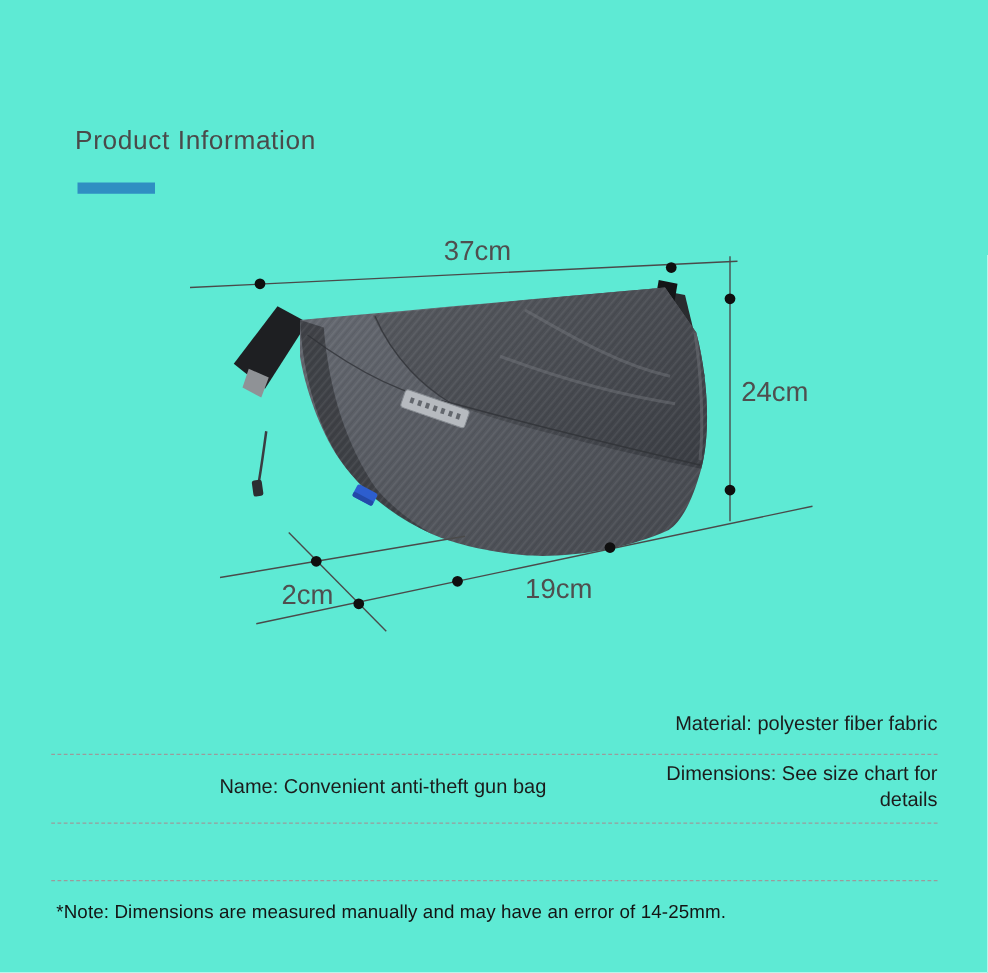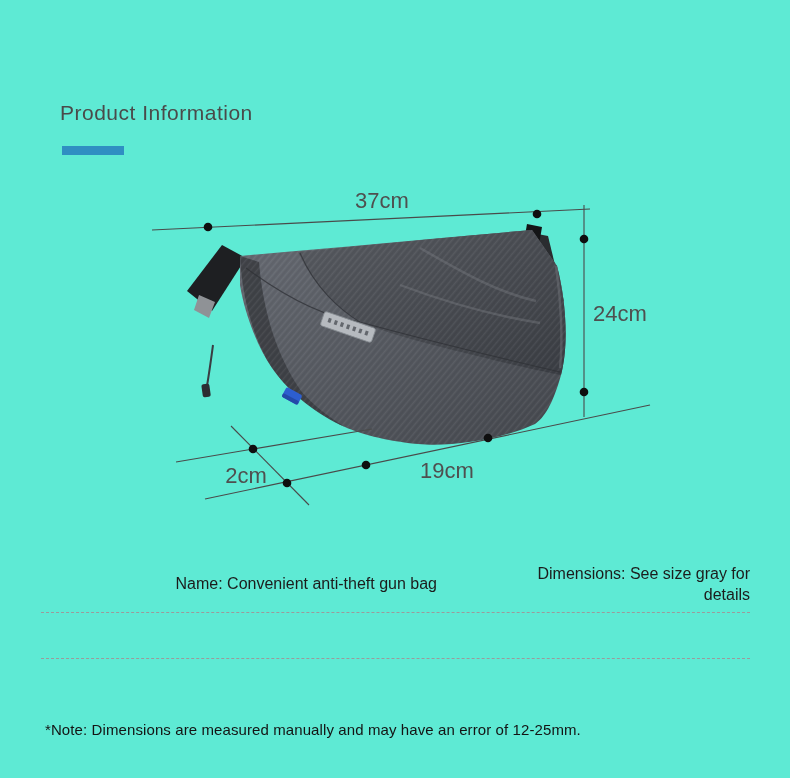--- a/index.html
+++ b/index.html
@@ -170,25 +170,33 @@
       <text class="dim-label" x="382" y="208" text-anchor="middle">37cm</text>
       <text class="dim-label" x="593" y="321" text-anchor="start">24cm</text>
       <text class="dim-label" x="447" y="478" text-anchor="middle">19cm</text>
       <text class="dim-label" x="246" y="483" text-anchor="middle">2cm</text>
     </g>
   </svg>
 
   <div class="specs">
     <div class="spec-row">
       <div class="cell cell-left">
+        <span></span>
+      </div>
+      <div class="cell cell-right">
+        <span>Material: polyester fiber fabric</span>
+      </div>
+    </div>
+    <div class="spec-row">
+      <div class="cell cell-left">
         <span>Name: Convenient anti-theft gun bag</span>
       </div>
       <div class="cell cell-right">
-        <span>Dimensions: See size gray for details</span>
+        <span>Dimensions: See size chart for details</span>
       </div>
     </div>
     <div class="spec-row">
     </div>
   </div>
 
-  <div class="note">*Note: Dimensions are measured manually and may have an error of 12-25mm.</div>
+  <div class="note">*Note: Dimensions are measured manually and may have an error of 14-25mm.</div>
 
 </div>
 
 </body></html>

